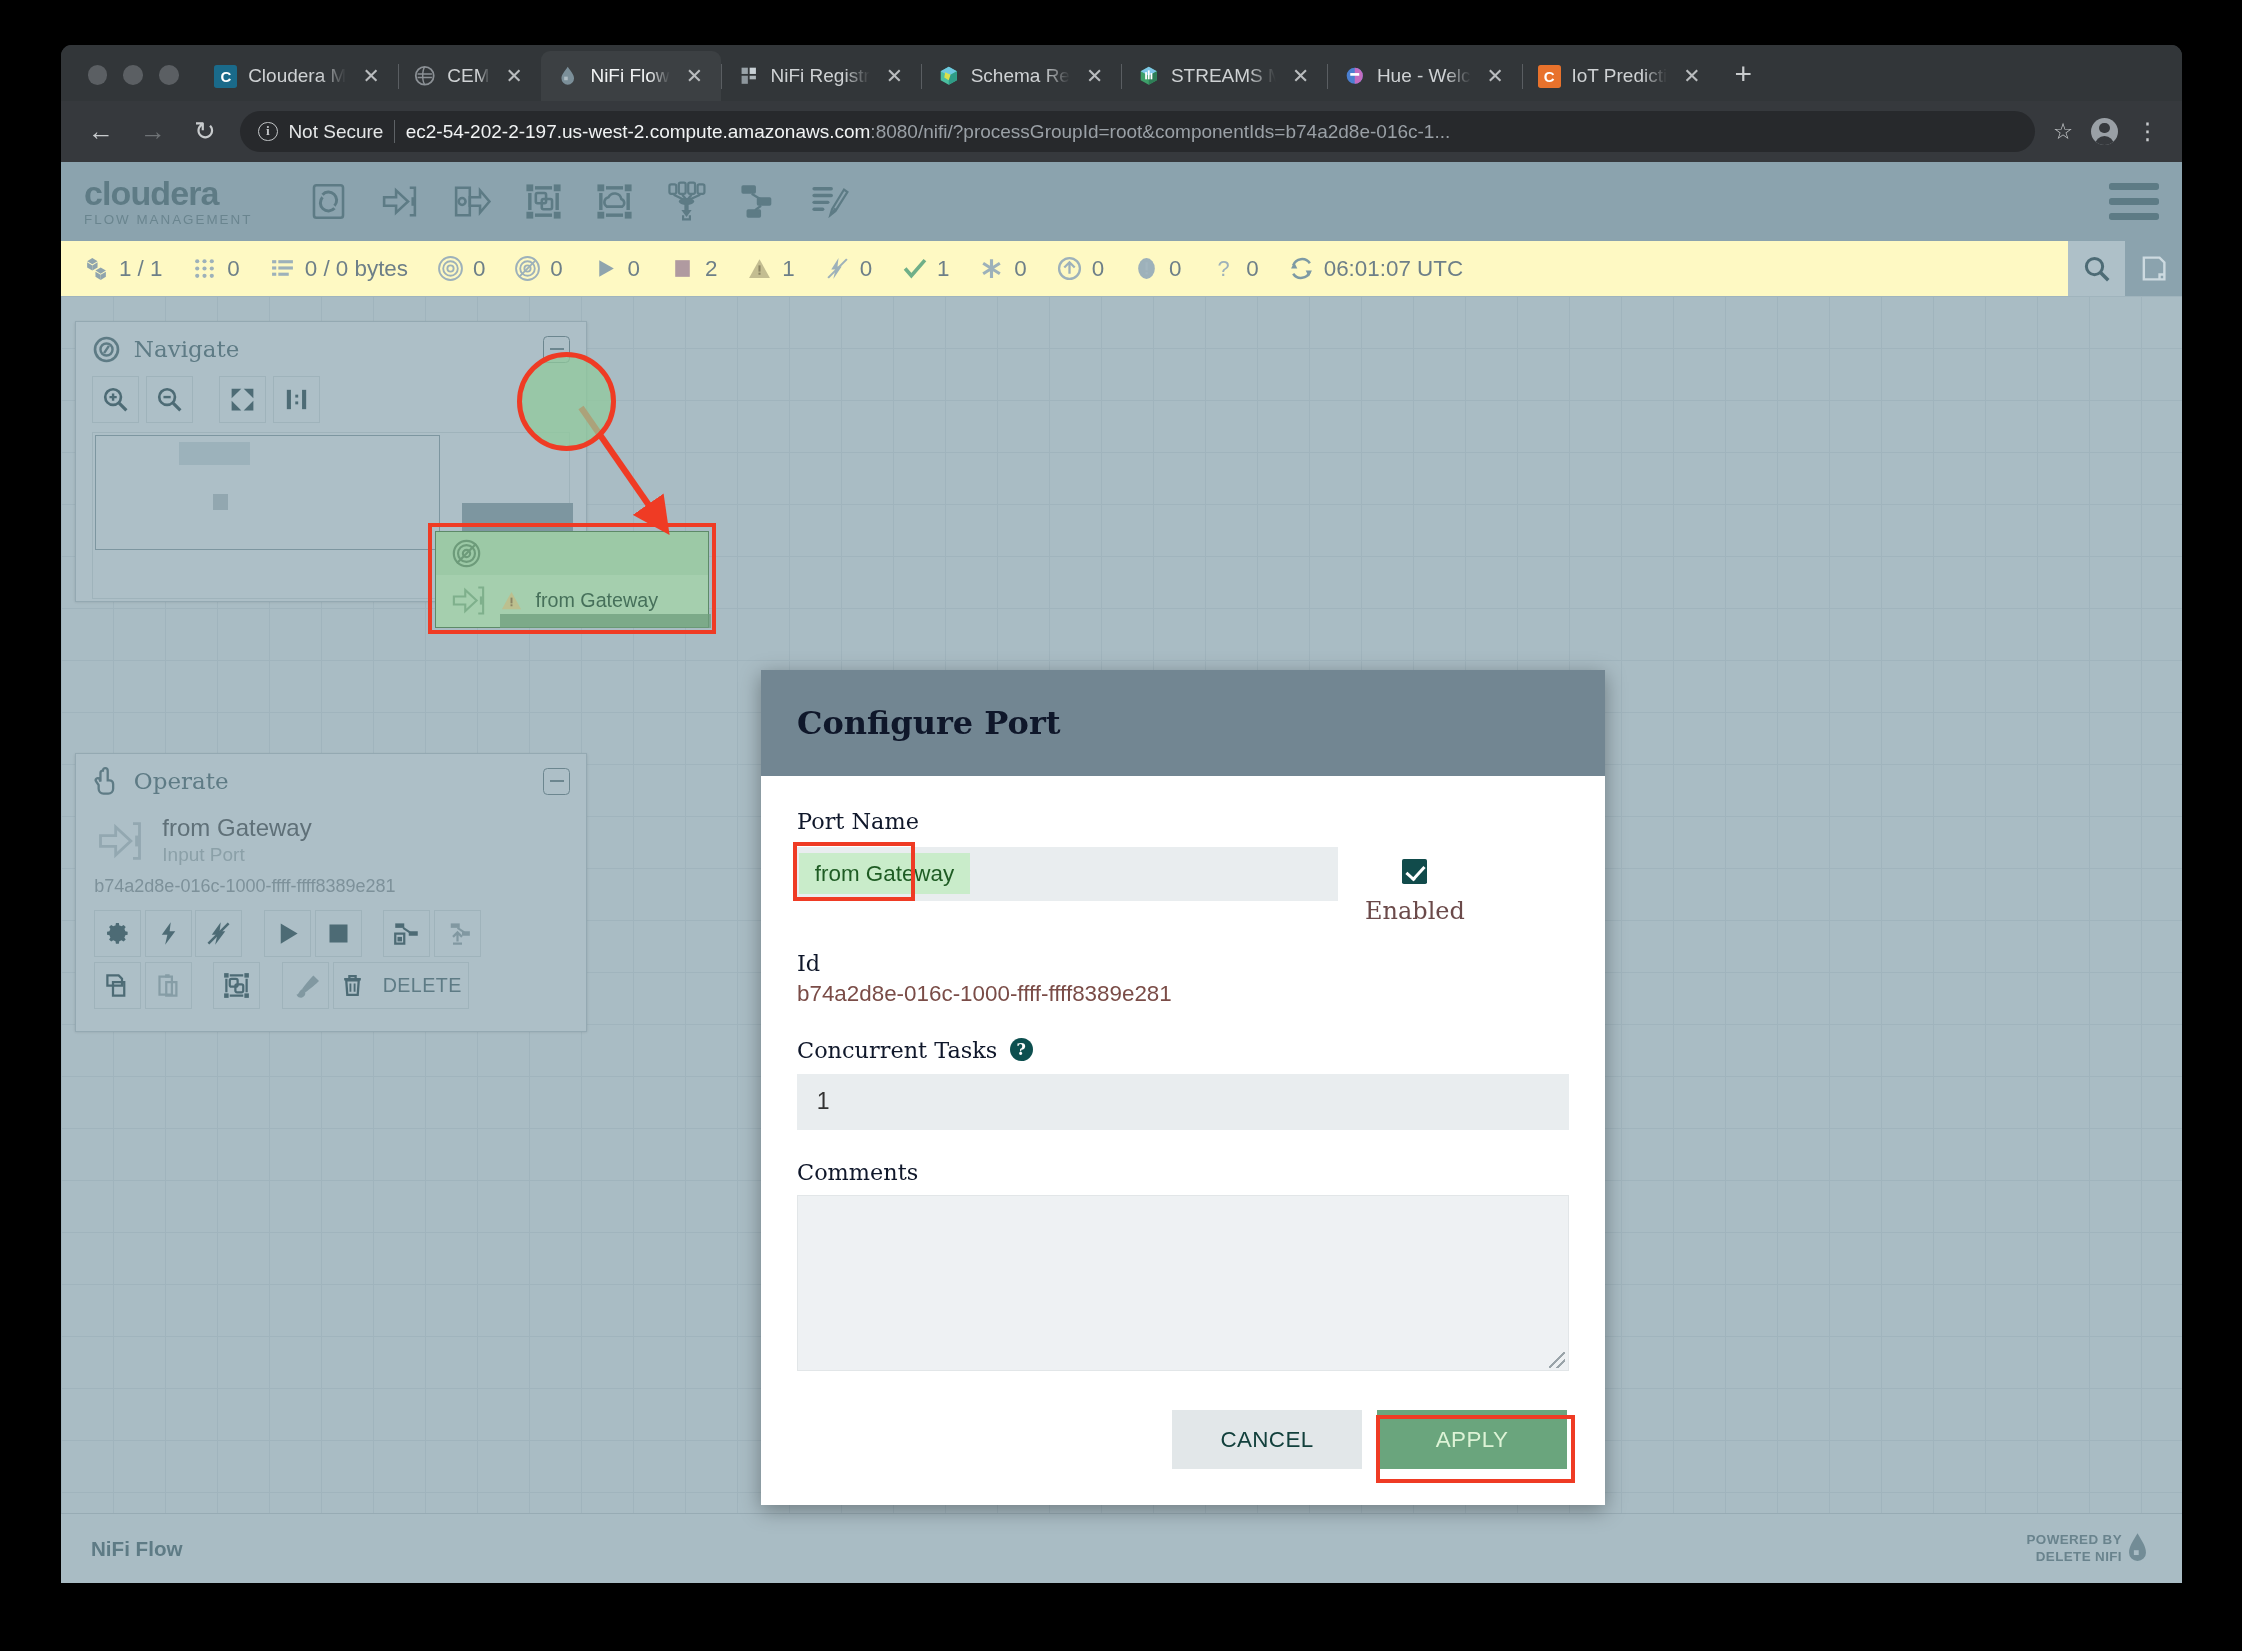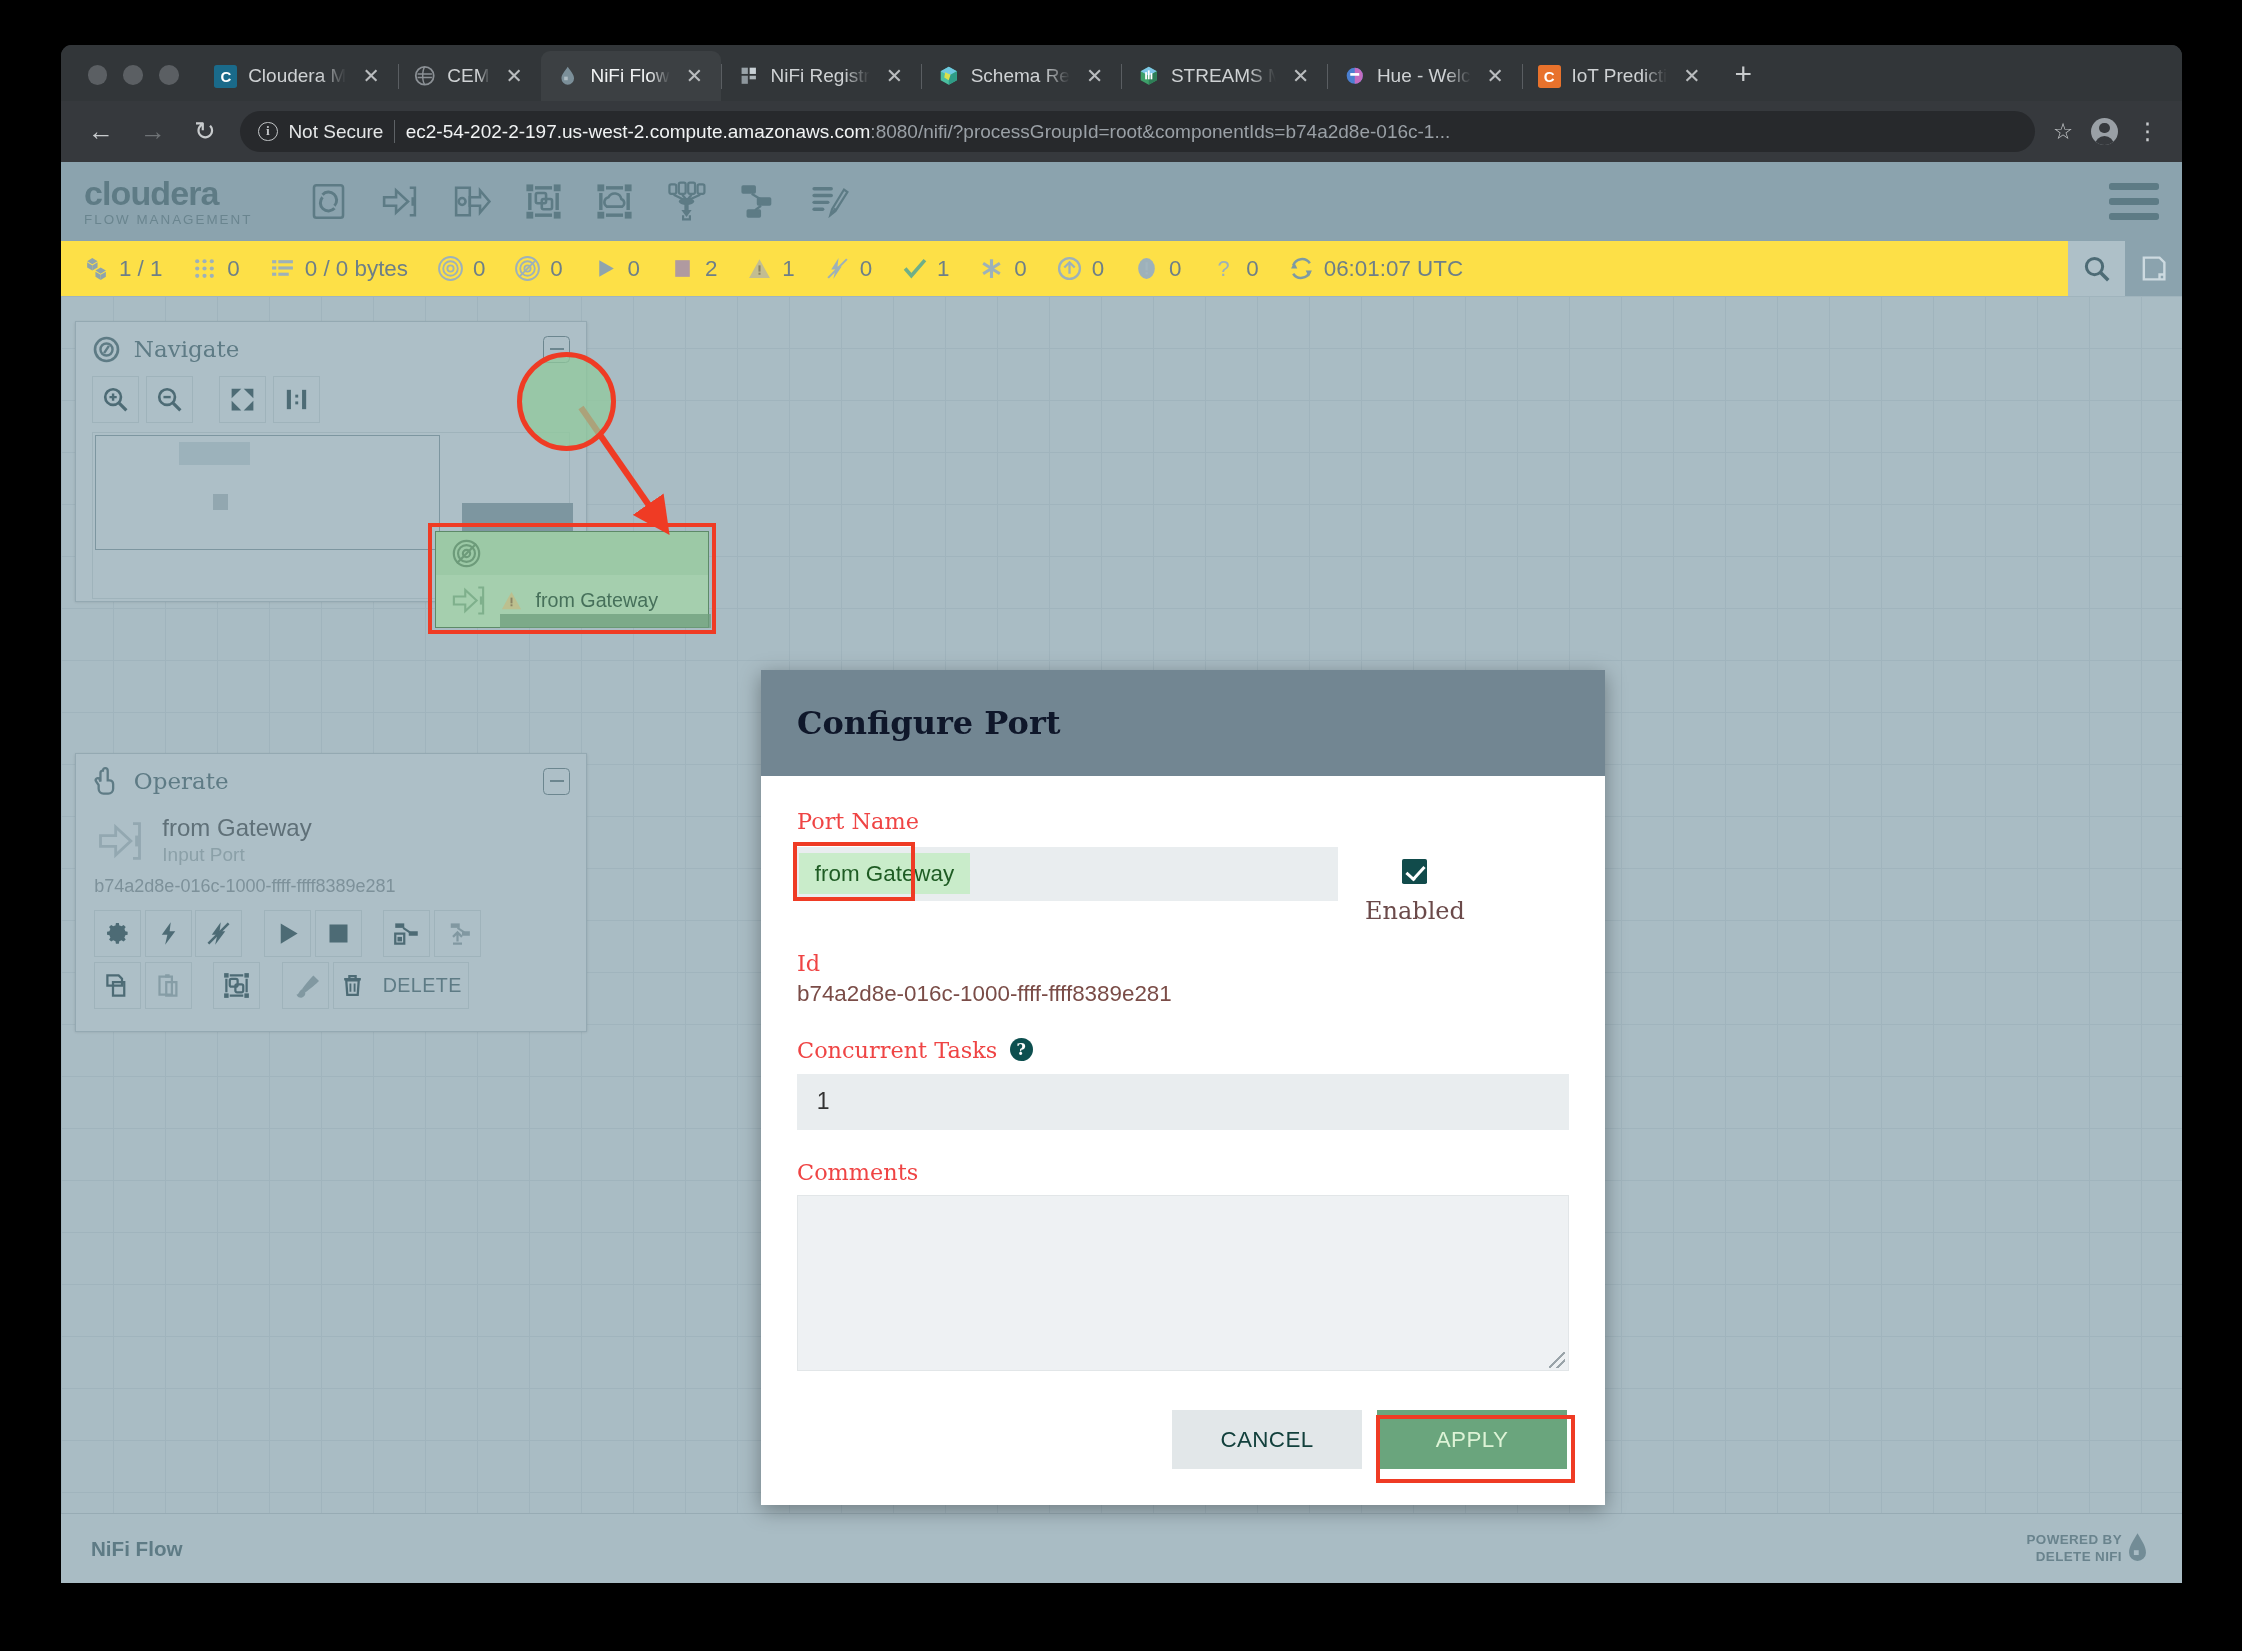--- a/index.html
+++ b/index.html
@@ -110,21 +110,21 @@
   }
   .tools { display: flex; align-items: center; gap: 19.7px; margin-left: 39px; }
   .tool {
     width: 52px; height: 52px; display: flex; align-items: center; justify-content: center;
   }
   .tool svg { width: 41px; height: 41px; }
   .hamburger { margin-left: auto; display: flex; flex-direction: column; gap: 8px; }
   .hamburger i { display: block; width: 50px; height: 7.2px; background: #5d7b85; border-radius: 2.7px; }
   
   .statusbar {
-    height: 56px; background: #fde047;
+    height: 56px; background: #fef9c3;
     display: flex; align-items: center; padding-left: 23px; gap: 0;
     border-bottom: 0.9px solid #93a9b3;
   }
   .stat { display: flex; align-items: center; gap: 9.9px; margin-right: 30px; }
   .stat svg { width: 25px; height: 25px; }
   .stat-val { font-size: 22.4px; color: #6d7f88; white-space: nowrap; }
   .stat-right { margin-left: auto; display: flex; height: 56px; }
   .sq-btn {
     width: 57px; height: 56px; display: flex; align-items: center; justify-content: center;
   }
@@ -215,21 +215,21 @@
   
   .dialog {
     position: absolute; left: 700px; top: 508px; width: 844px;
     background: #fff; box-shadow: 0 4.5px 19.7px rgba(0,0,0,.35);
   }
   .dlg-head {
     height: 106px; background: #728692; display: flex; align-items: center; padding: 0 36px;
   }
   .dlg-title { font-size: 32px; font-weight: bold; color: #0f172a; font-family: "DejaVu Serif", serif; }
   .dlg-body { padding: 32px 36px 9px 36px; }
-  .fld-label { font-size: 22.4px; color: #ef4444; font-family: "DejaVu Serif", serif; }
+  .fld-label { font-size: 22.4px; color: #0f172a; font-family: "DejaVu Serif", serif; }
   .row-port { display: flex; align-items: flex-start; gap: 27px; margin-top: 12.5px; }
   .port-input {
     width: 541px; height: 54px; background: #e9edef;
     display: flex; align-items: center; position: relative;
   }
   .port-sel {
     background: #c9ecca; color: #1f5c24; font-size: 22.4px;
     padding: 7.2px 16px; margin-left: 1.8px;
   }
   .port-anno {

